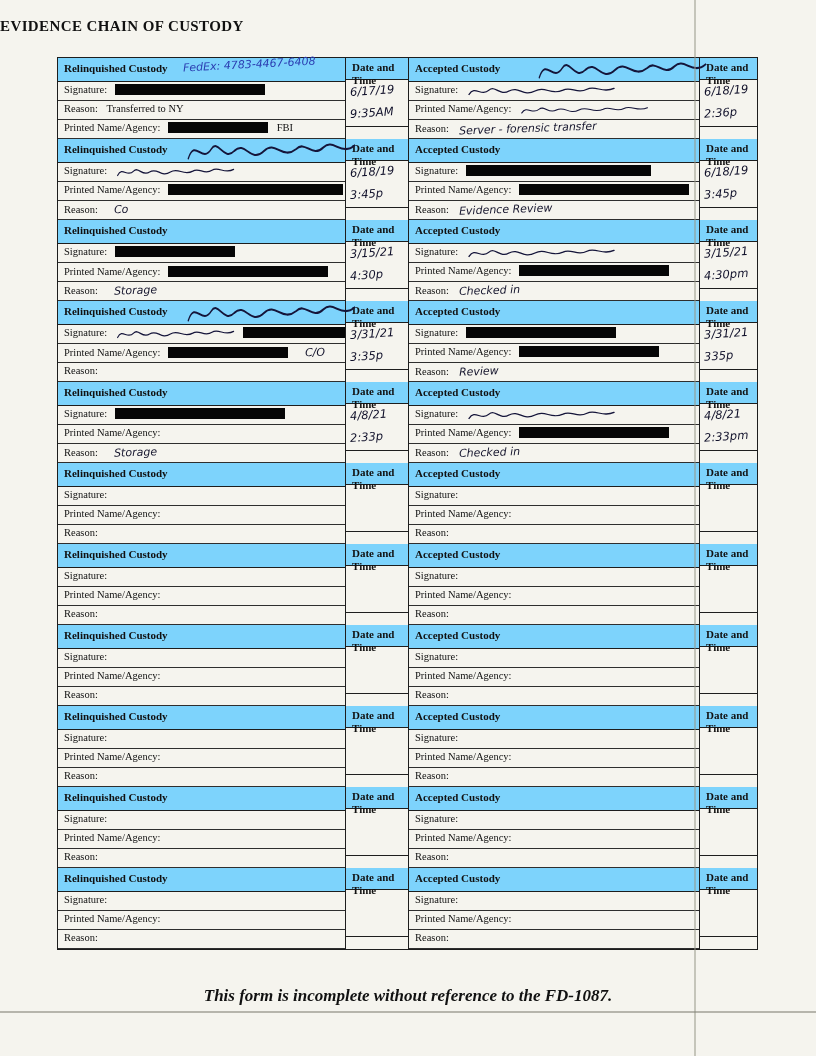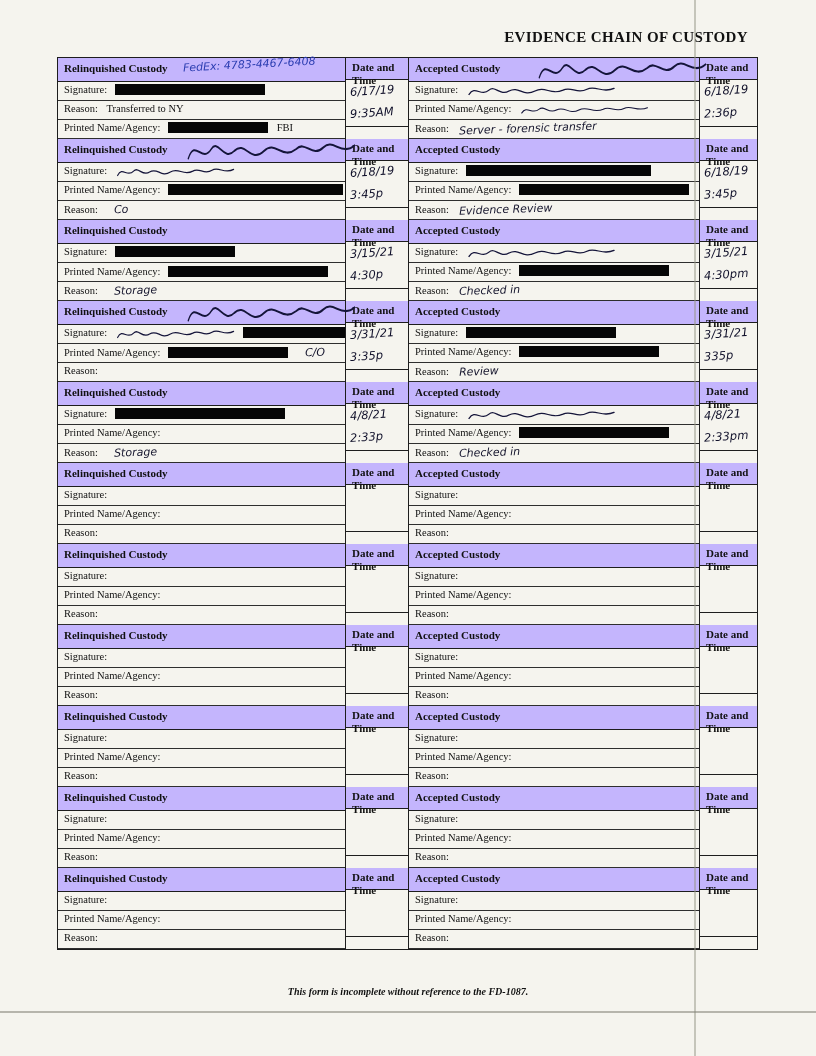--- a/index.html
+++ b/index.html
@@ -7,32 +7,32 @@
   body {
     width: 816px; height: 1056px;
     background: #f5f4ee;
     font-family: "Liberation Serif", serif;
     color: #111;
     position: relative;
     overflow: hidden;
   }
   .page-title {
     position: absolute; top: 18px; left: 0; width: 748px;
-    text-align: right; font-weight: bold; font-size: 15px; letter-spacing: .4px; margin-top: 11px;
+    text-align: left; font-weight: bold; font-size: 15px; letter-spacing: .4px;
   }
   .table {
     position: absolute; top: 57px; left: 57px; width: 701px;
     border: 1px solid #1d1d1d;
   }
   .block { display: grid; grid-template-columns: 288px 63px 291px 57px; }
   .main-cell { border-right: 1px solid #1d1d1d; position: relative; }
   .date-cell { border-right: 1px solid #1d1d1d; position: relative; }
   .date-cell.last { border-right: none; }
   .hdr {
-    height: 24px; background: #c4b5fd; border-bottom: 1px solid #1d1d1d;
+    height: 24px; background: #7dd3fc; border-bottom: 1px solid #1d1d1d;
     font-weight: bold; font-size: 11px; padding: 4px 4px 0 6px; position: relative;
   }
   .date-cell .hdr { height: 22px; line-height: 1.15; padding-top: 3px; }
   .row {
     height: 19px; border-bottom: 1px solid #2e2e2e;
     font-size: 10.5px; padding: 2px 0 0 6px; white-space: nowrap;
     position: relative; overflow: hidden;
   }
   .date-area {
     height: 47px; border-bottom: 1px solid #1d1d1d;
@@ -62,21 +62,21 @@
     font-size: 12.5px; display: flex; align-items: flex-end; white-space: nowrap;
   }
   .uline { border-bottom: 1px solid #2a2a2a; display: inline-block; }
   .uline.case { width: 250px; margin-left: 3px; padding-left: 4px; }
   .uline.ib { width: 152px; margin-left: 6px; padding-left: 6px; }
   .footer .lab { margin-left: 12px; margin-top: 48px; }
   .footer .bc { margin-left: 8px; }
   .footer .hand { font-size: 13px; }
   .form-note {
     position: absolute; top: 986px; left: 0; width: 816px; text-align: center;
-    font-weight: bold; font-style: italic; font-size: 10px;
+    font-weight: bold; font-style: italic; font-size: 17px;
   }
   .vline {
     position: absolute; left: 694px; top: 0; width: 2px; height: 1056px;
     background: rgba(150,150,133,.5); z-index: 6; pointer-events: none;
   }
   .hline {
     position: absolute; top: 1011px; left: 0; width: 816px; height: 2px;
     background: rgba(130,130,118,.55); z-index: 6; pointer-events: none;
   }
 </style>

